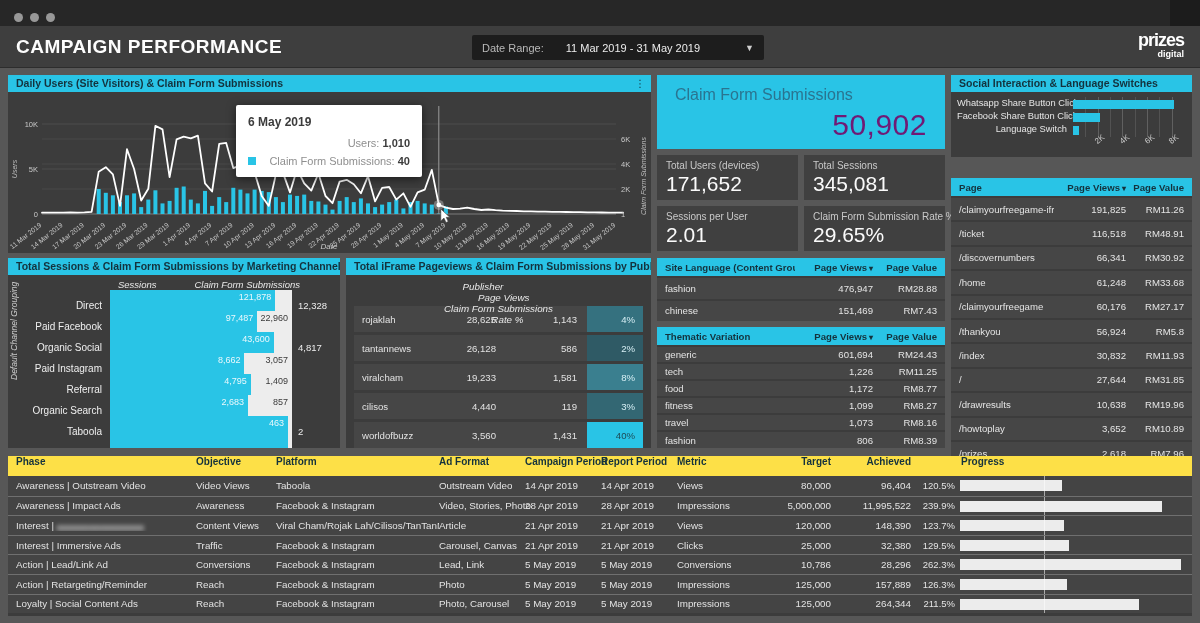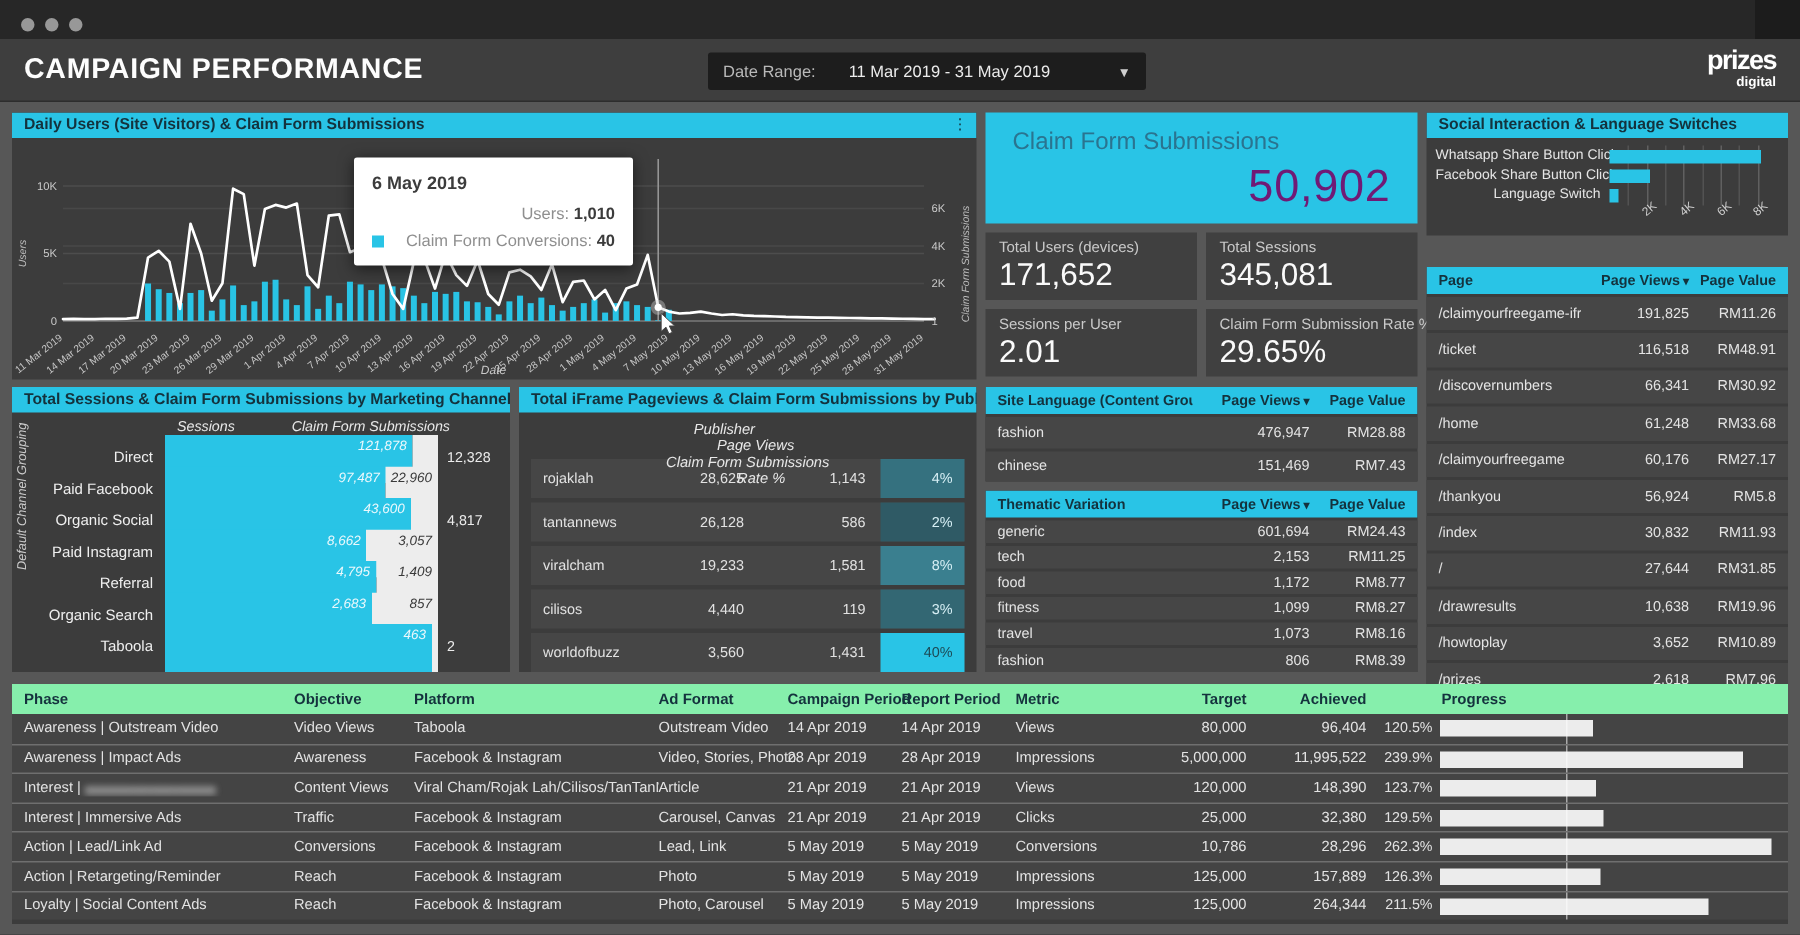--- a/index.html
+++ b/index.html
@@ -70,40 +70,40 @@
   
   #panel-channel{left:8px;top:258px;width:332px;height:190px;}
   .ch-body{position:absolute;top:17px;left:0;right:0;bottom:0;padding:4px 6px 0 14px;}
   .ch-axis{position:absolute;left:1px;top:95px;transform:rotate(-90deg);transform-origin:center;font-size:8.5px;
     font-style:italic;color:#cccccc;white-space:nowrap;width:10px;}
   .ch-cols{display:flex;margin-left:96px;width:182px;font-size:9.5px;font-style:italic;color:#e8e8e8;height:16px;}
   .ch-cols .cs{flex:1;}
   .ch-cols .cc{text-align:right;white-space:nowrap;}
   .chrow{display:flex;align-items:center;height:21px;}
   .ch-label{width:88px;text-align:right;padding-right:8px;font-size:10px;color:#efefef;white-space:nowrap;}
-  .ch-bar{width:182px;height:32px;display:flex;overflow:hidden;font-style:italic;}
+  .ch-bar{width:182px;height:32px;display:flex;overflow:hidden;}
   .ch-cyan{background:#29c4e6;color:#eaf8fc;font-size:9px;text-align:right;line-height:15px;padding-right:4px;
     overflow:hidden;white-space:nowrap;}
   .ch-white{background:#ededed;color:#3a3a3a;font-size:9px;text-align:right;line-height:15px;padding-right:4px;
     overflow:hidden;white-space:nowrap;}
   .ch-out{font-size:9.5px;color:#ececec;padding-left:6px;white-space:nowrap;}
   
   #panel-pub{left:346px;top:258px;width:305px;height:190px;}
   .pub-body{padding:6px 8px 0 8px;}
   .pub-h{display:flex;align-items:center;height:22px;font-size:9.8px;font-style:italic;color:#e8e8e8;flex-direction:column;}
   .pb-name{width:72px;white-space:nowrap;}
   .pb-views{width:62px;text-align:right;white-space:nowrap;}
   .pb-cfs{flex:1;text-align:right;white-space:nowrap;}
   .pb-rate{width:56px;margin-left:10px;height:100%;display:flex;align-items:center;justify-content:flex-end;
     padding-right:8px;color:#d7eff5;}
   .prow{display:flex;align-items:center;height:26px;background:#464646;margin-top:3px;font-size:9.6px;color:#e2e2e2;
     padding-left:8px;}
   
   #panel-campaign{left:8px;top:456px;width:1184px;height:160px;background:#3c3c3c;}
-  .c-head{display:flex;align-items:center;height:20px;background:#86efac;color:#14323d;font-size:10px;font-weight:bold;}
+  .c-head{display:flex;align-items:flex-start;height:20px;background:#fde047;color:#14323d;font-size:10px;font-weight:bold;}
   .crow{display:flex;align-items:center;height:19.6px;background:#444444;border-top:1px solid #6f6f6f;
     font-size:9.8px;color:#e3e3e3;}
   .crow:first-child{border-top:none;}
   .c-ph{width:188px;padding-left:8px;white-space:nowrap;overflow:hidden;}
   .c-ob{width:80px;white-space:nowrap;}
   .c-pl{width:163px;white-space:nowrap;overflow:hidden;}
   .c-af{width:86px;white-space:nowrap;}
   .c-cp{width:76px;white-space:nowrap;}
   .c-rp{width:76px;white-space:nowrap;}
   .c-me{width:90px;white-space:nowrap;}
@@ -246,21 +246,21 @@
           <text x="9" y="77" text-anchor="middle" font-size="7" font-style="italic" fill="#bdbdbd" transform="rotate(-90 9 77)">Users</text>
           <text x="638" y="84" text-anchor="middle" font-size="7" font-style="italic" fill="#bdbdbd" transform="rotate(-90 638 84)">Claim Form Submissions</text>
         </svg></div>
     <div class="tooltip">
       <div class="tt-date">6 May 2019</div>
       <div class="tt-row">
         <span>Users:</span> <b>1,010</b>
       </div>
       <div class="tt-row">
         <span class="swatch"></span>
-        <span>Claim Form Conversions:</span> <b>40</b>
+        <span>Claim Form Submissions:</span> <b>40</b>
       </div>
     </div>
   </div>
 
   <div class="panel" id="kpi-main">
     <div class="klabel">Claim Form Submissions</div>
     <div class="kvalue">50,902</div>
   </div>
   <div class="stat" style="left:657px;top:155px;">
     <div class="slabel">Total Users (devices)</div>
@@ -512,21 +512,21 @@
       <div class="m-val" style="width:64px;">Page Value</div>
     </div>
     <div id="theme-rows">
         <div class="mrow">
           <div class="m-name">generic</div>
           <div class="m-views" style="width: 78px;">601,694</div>
           <div class="m-val" style="width: 64px;">RM24.43</div>
         </div>
         <div class="mrow">
           <div class="m-name">tech</div>
-          <div class="m-views" style="width: 78px;">2,153</div>
+          <div class="m-views" style="width: 78px;">1,226</div>
           <div class="m-val" style="width: 64px;">RM11.25</div>
         </div>
         <div class="mrow">
           <div class="m-name">food</div>
           <div class="m-views" style="width: 78px;">1,172</div>
           <div class="m-val" style="width: 64px;">RM8.77</div>
         </div>
         <div class="mrow">
           <div class="m-name">fitness</div>
           <div class="m-views" style="width: 78px;">1,099</div>

